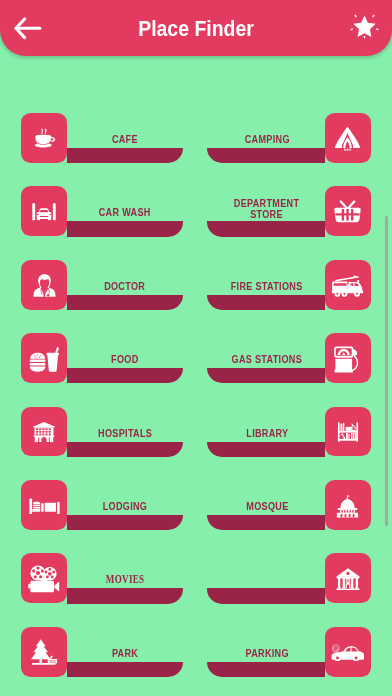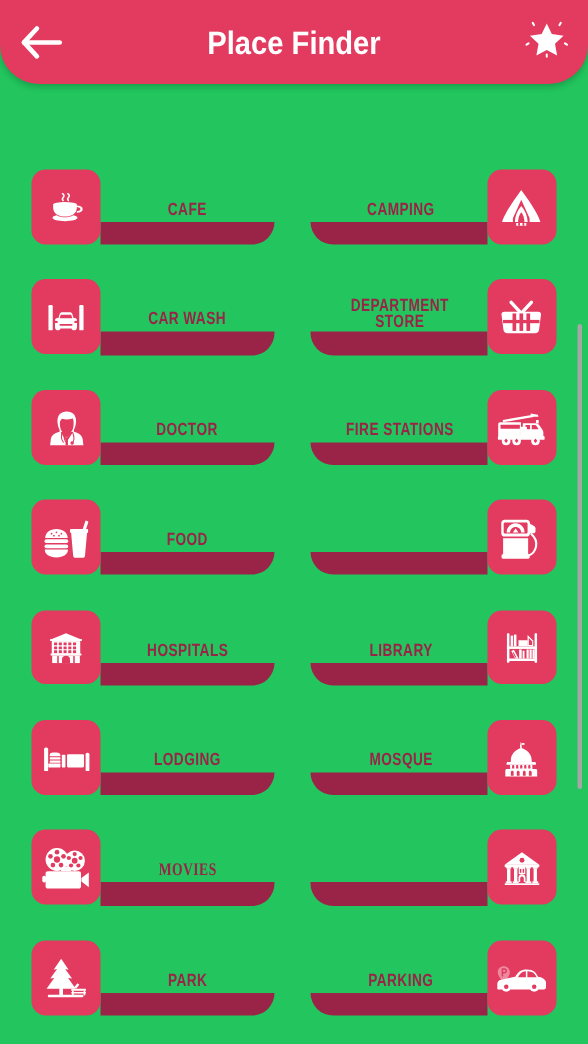--- a/index.html
+++ b/index.html
@@ -1,18 +1,18 @@
 <!DOCTYPE html>
 <html><head>
 <meta charset="utf-8">
 <style>
   html,body{margin:0;padding:0;}
   body{width:392px;height:696px;overflow:hidden;background:#ededed;
        font-family:"Liberation Sans",sans-serif;-webkit-font-smoothing:antialiased;}
-  #app{position:relative;width:392px;height:696px;background:#22c55e;overflow:hidden;}
+  #app{position:relative;width:392px;height:696px;background:#86efac;overflow:hidden;}
 
   
   #header{position:absolute;left:0;top:0;width:392px;height:56px;background:#e23b5f;
           border-bottom-left-radius:26px;border-bottom-right-radius:26px;
           box-shadow:0 2px 4px rgba(0,0,0,0.20);z-index:5;}
   #header-title{position:absolute;left:60px;top:1.2px;width:272px;height:56px;
           display:flex;align-items:center;justify-content:center;color:#ffffff;
           font-size:21.6px;font-weight:bold;letter-spacing:0px;
           transform:scaleX(0.9);transform-origin:center center;}
   #back-btn{position:absolute;left:12px;top:12px;width:32px;height:32px;cursor:pointer;}
@@ -252,20 +252,23 @@
                 </g>
                 <path d="M19.6 11.6 h11.4 l-1.5 16.6 c-0.1 1.0 -0.7 1.5 -1.7 1.5 h-5.0 c-1.0 0 -1.6 -0.5 -1.7 -1.5 z"></path>
                 <rect x="18.8" y="9.2" width="13.0" height="2.8" rx="0.8"></rect>
                 <path d="M27.9 9.2 l2.0 -6.0 2.2 0.7 -1.85 5.3 z"></path>
               </g>
             </svg>
           </div>
         </div>
         <div class="card right">
           <div class="bar"></div>
+          <div class="label">
+            <span>GAS STATIONS</span>
+          </div>
           <div class="tile">
             <svg width="30" height="30" viewBox="0 0 32 32" aria-hidden="true" style="margin-left:3.5px;margin-top:2px">
               <g fill="#fff">
                 <path d="M2.6 2.6 h15.6 c1.45 0 2.4 0.95 2.4 2.4 v7.2 c0 1.45 -0.95 2.4 -2.4 2.4 h-15.6 c-1.45 0 -2.4 -0.95 -2.4 -2.4 v-7.2 c0 -1.45 0.95 -2.4 2.4 -2.4 z"></path>
                 <path d="M3.0 4.6 h14.8 c0.75 0 1.1 0.35 1.1 1.1 v5.6 c0 0.75 -0.35 1.1 -1.1 1.1 h-14.8 c-0.75 0 -1.1 -0.35 -1.1 -1.1 v-5.6 c0 -0.75 0.35 -1.1 1.1 -1.1 z" fill="#e23b5f"></path>
                 <path d="M10.4 5.2 c3.6 0 6.4 2.9 6.4 6.5 h-2.5 c0 -2.2 -1.7 -3.9 -3.9 -3.9 -2.2 0 -3.9 1.7 -3.9 3.9 h-2.5 c0 -3.6 2.8 -6.5 6.4 -6.5 z"></path>
                 <path d="M10.4 8.8 l2.0 2.9 h-4.0 z"></path>
                 <rect x="1.5" y="15.8" width="17.8" height="12.0"></rect>
                 <rect x="0.4" y="27.2" width="20.0" height="3.2" rx="1.0"></rect>
                 <path d="M19.4 4.8 l3.8 2.1 c0.9 0.5 1.35 1.2 1.35 2.2 v1.5 c0 1.1 -0.55 1.7 -1.65 1.7 h-3.5 z"></path>

